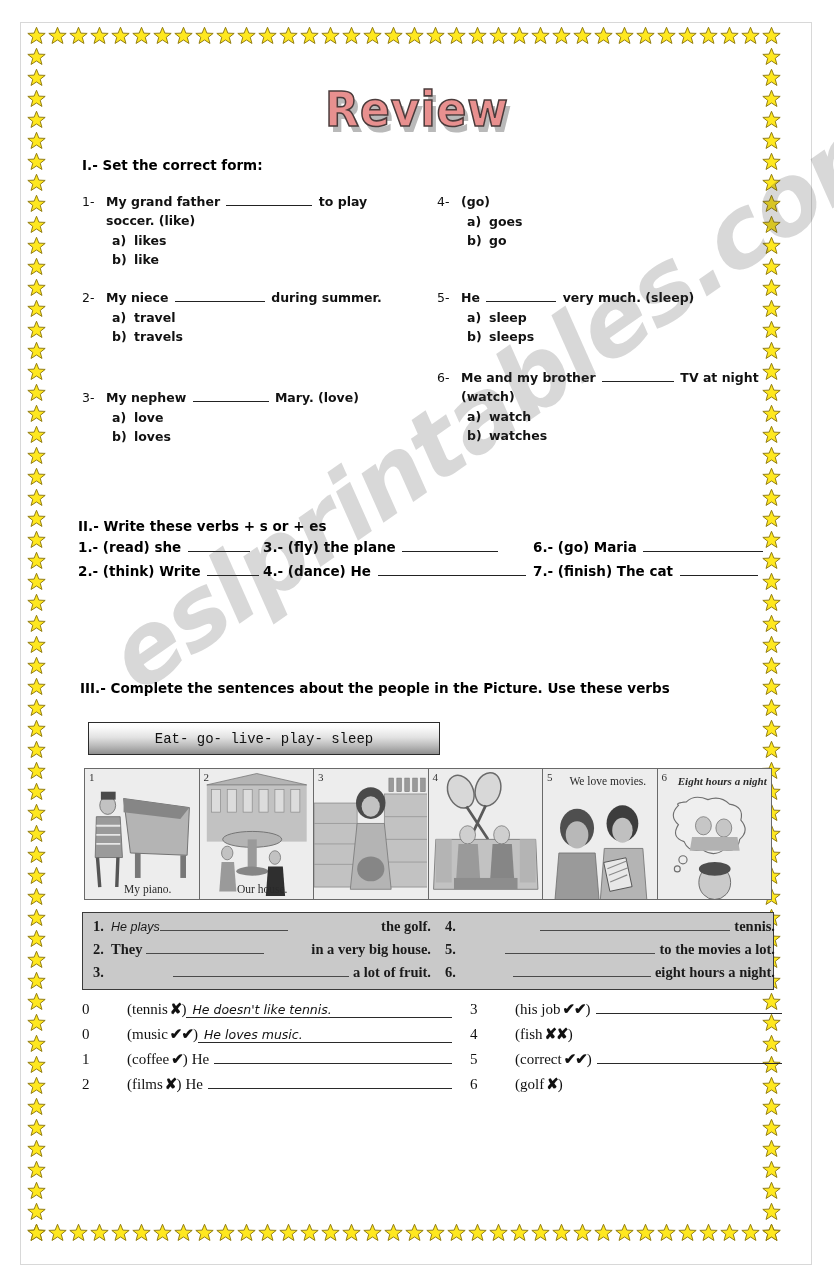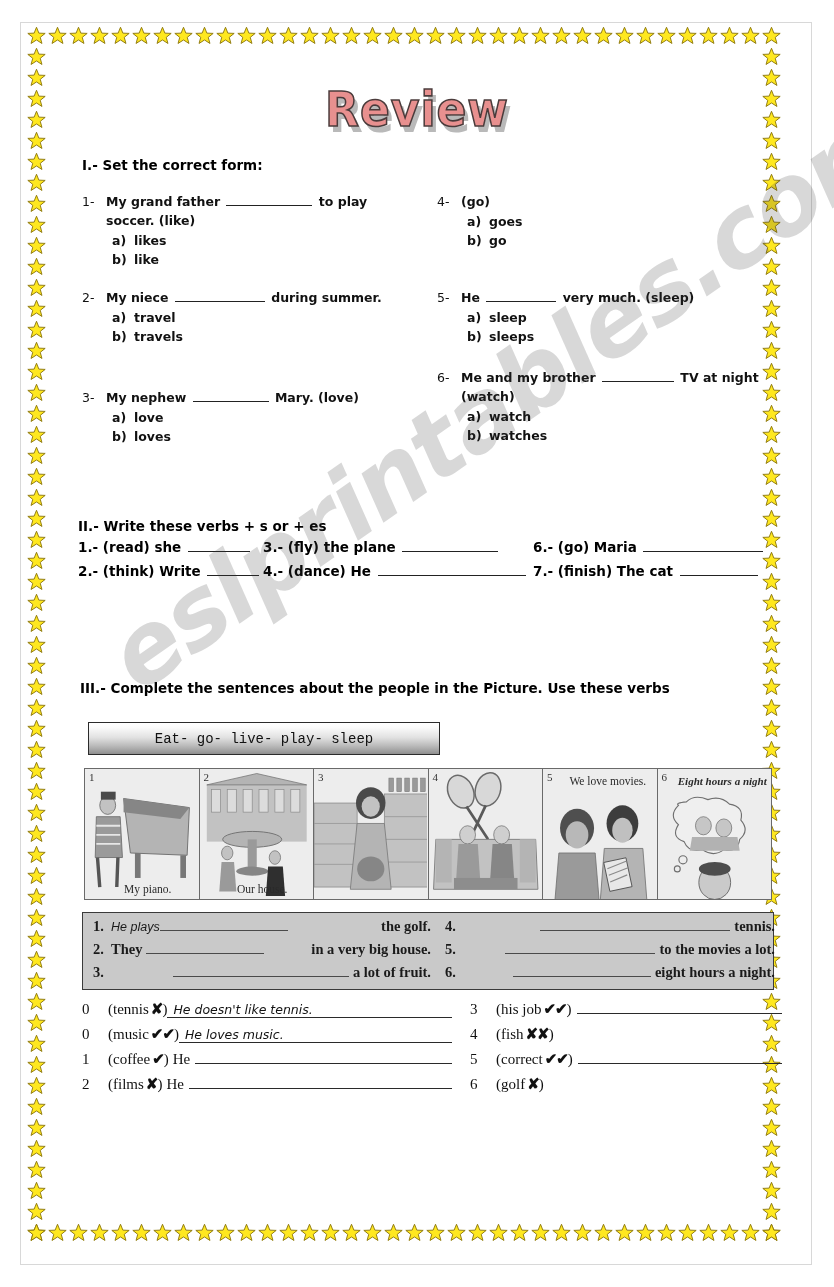--- a/index.html
+++ b/index.html
@@ -261,21 +261,21 @@
   .be-row {
     display: flex;
     align-items: baseline;
     height: 25px;
     font-family: "Liberation Serif", serif;
     font-size: 15px;
     color: #111;
     white-space: nowrap;
   }
   .be-n { width: 26px; flex: 0 0 26px; }
-  .be-tag { flex: 0 0 auto; }
+  .be-tag { flex: 0 0 auto; margin-left: 19px; }
   .be-mark { font-weight: bold; letter-spacing: -1px; padding-left: 2px; }
   .be-pre { padding-left: 4px; }
   .be-line {
     flex: 1 1 auto;
     border-bottom: 1px solid #2a2a2a;
     height: 0.85em;
     margin-left: 5px;
     min-width: 10px;
   }
   .be-line.none { border-bottom: none; }

